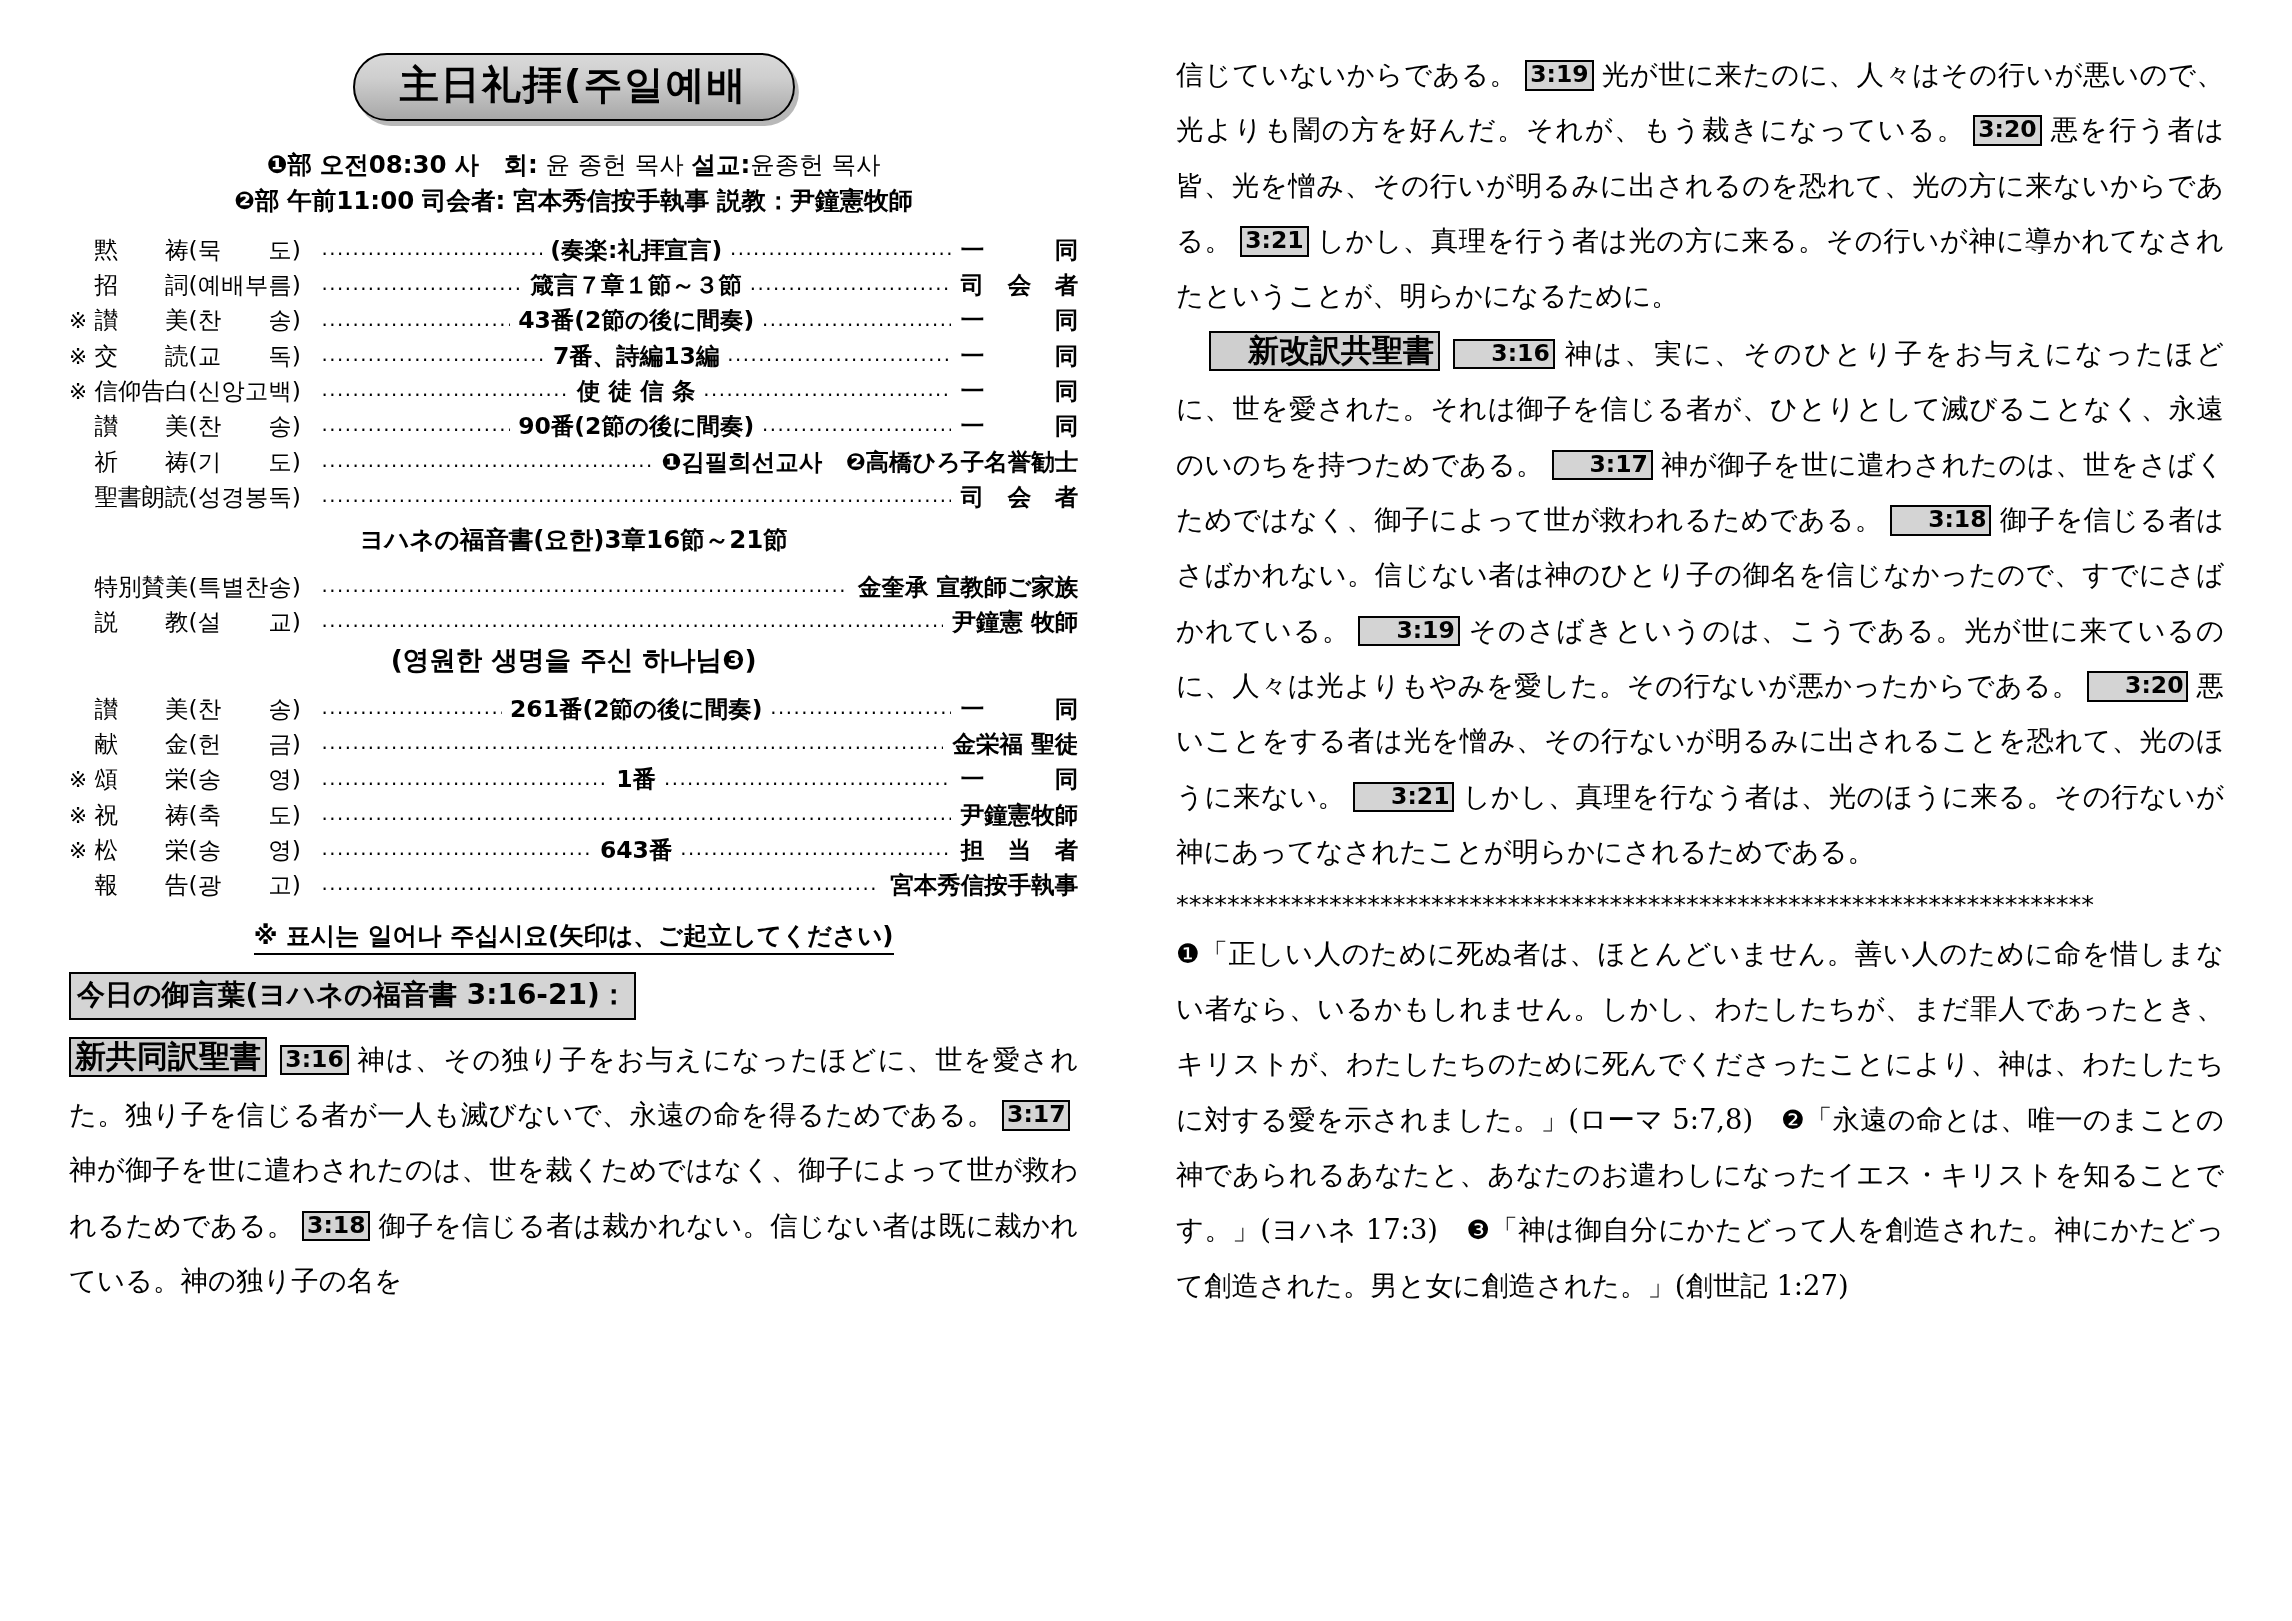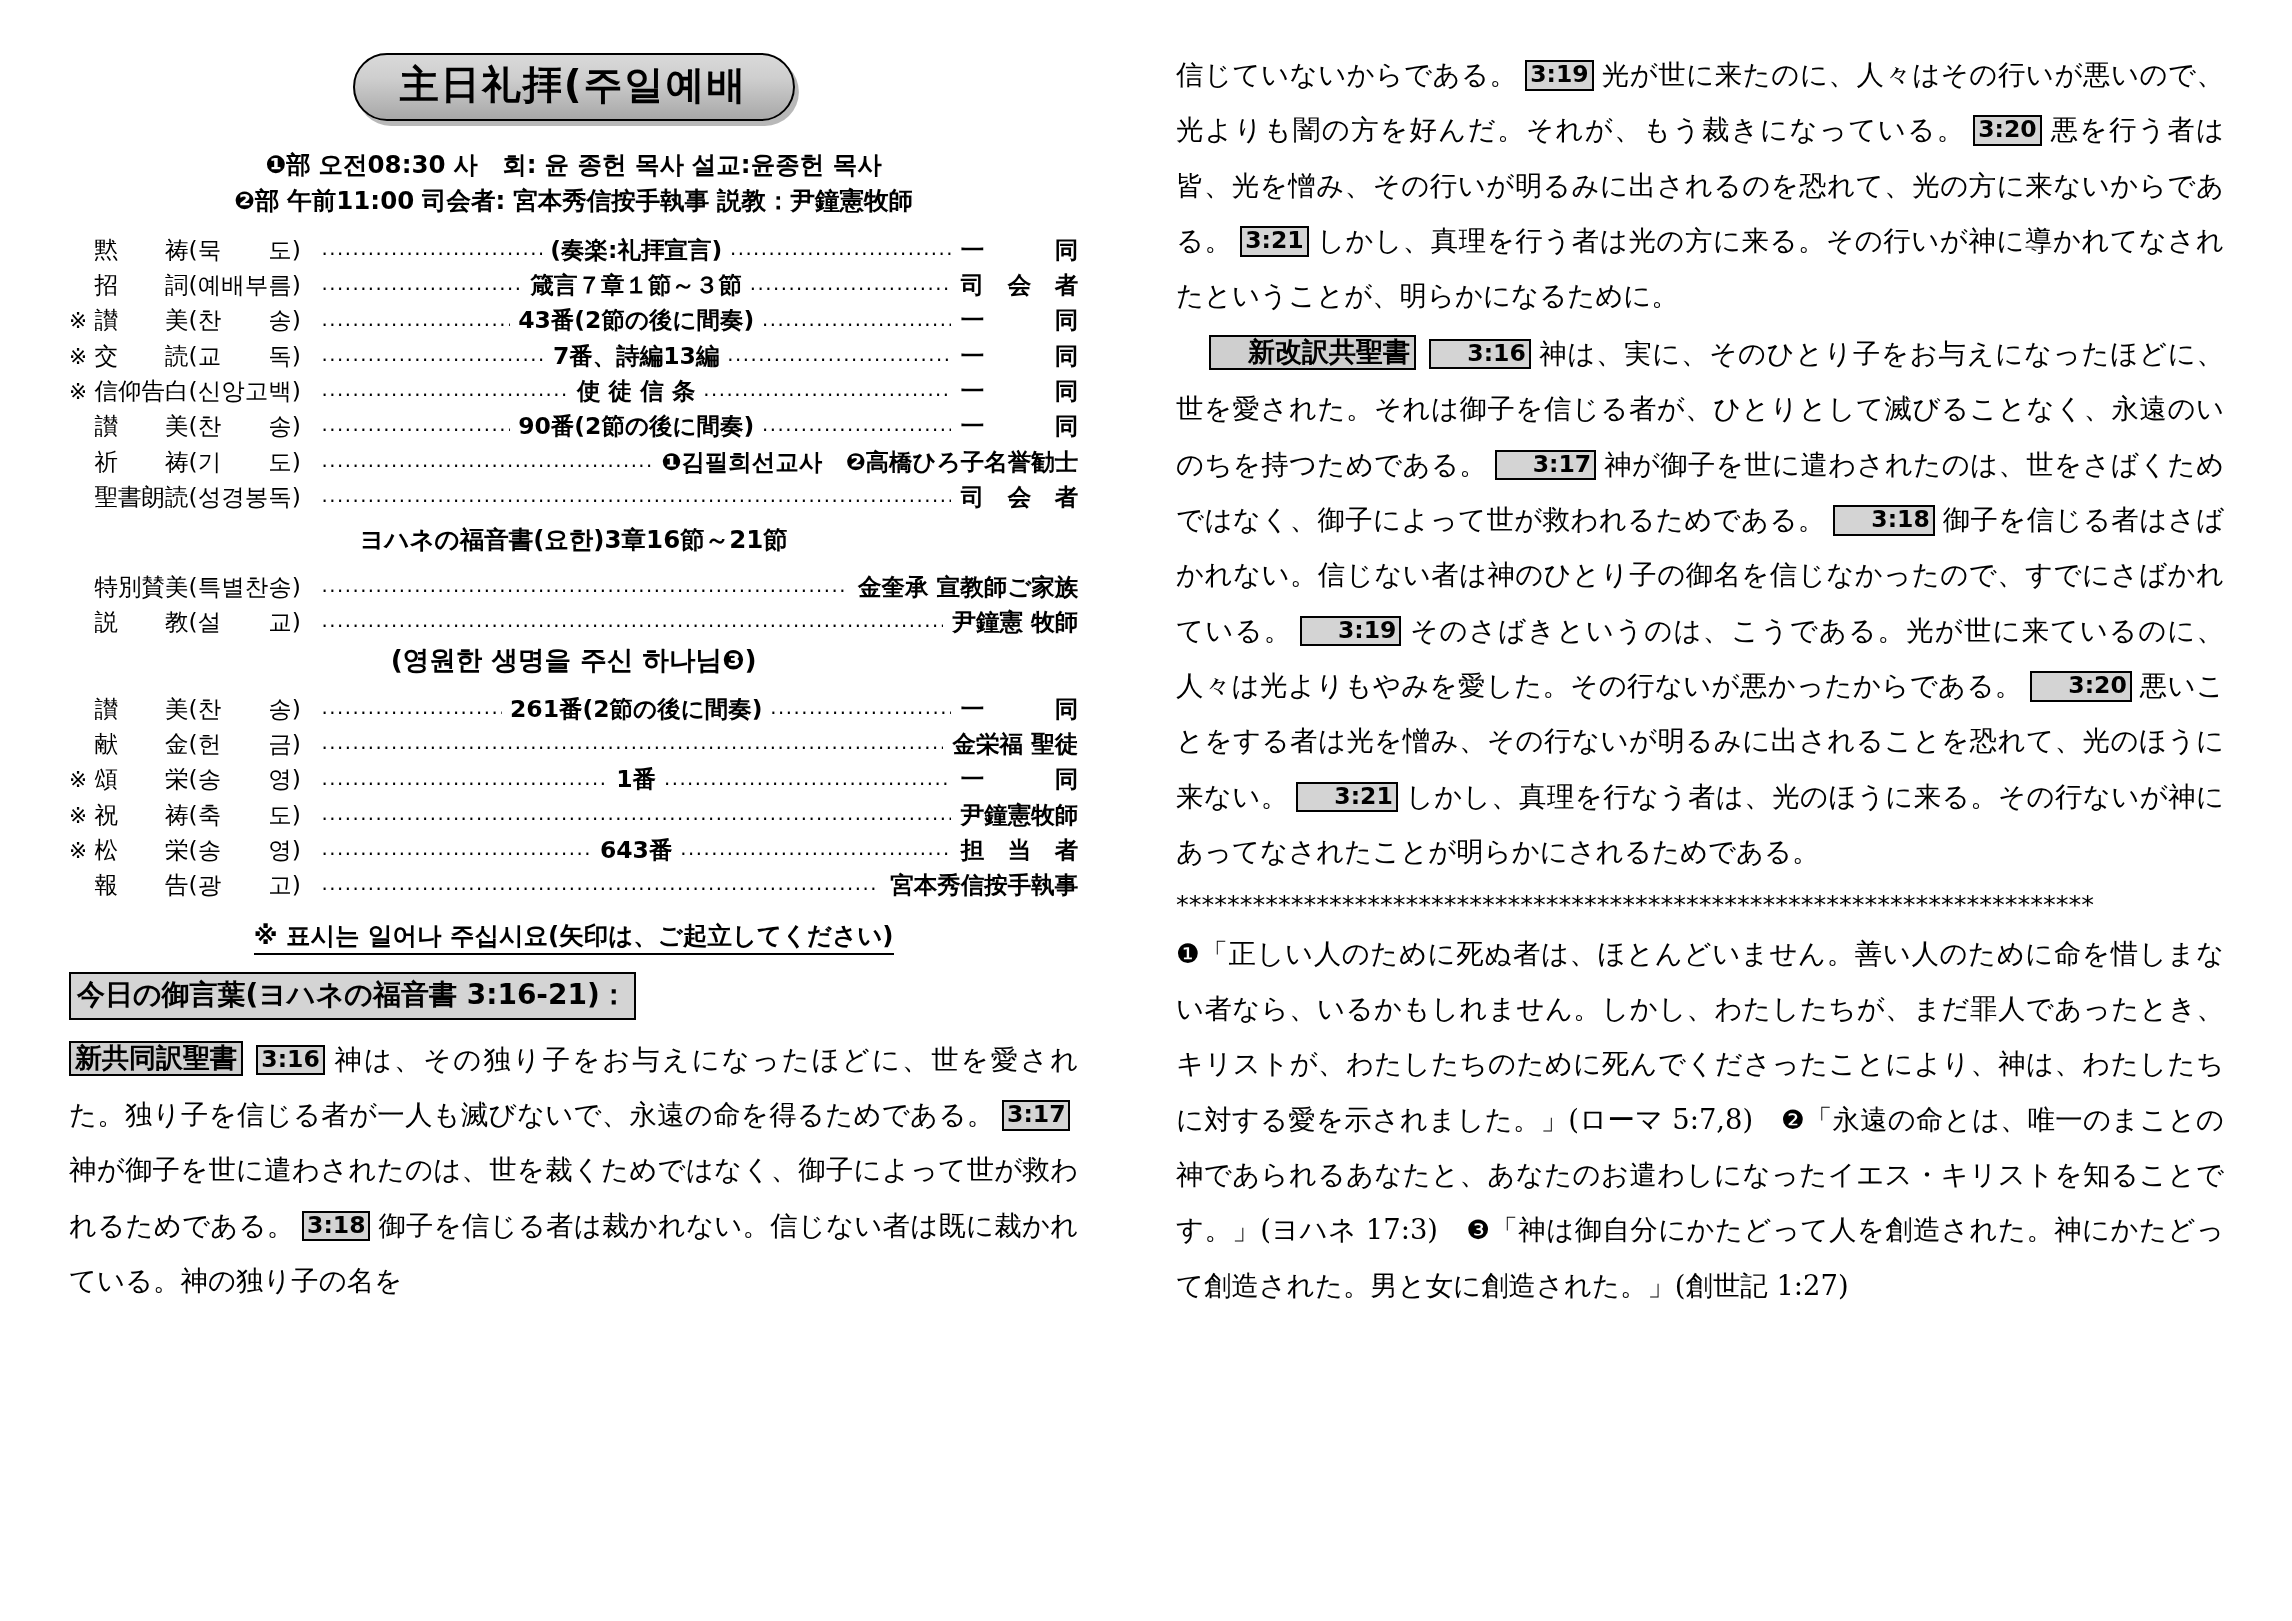--- a/index.html
+++ b/index.html
@@ -67,21 +67,21 @@
     font-family: "DejaVu Sans", "Liberation Sans", sans-serif;
     font-size: 24.5px;
     line-height: 1.48;
     margin-bottom: 13.7px;
   }
   .service-lines .sv-row { white-space: nowrap; }
   .circ {
     font-size: 24.5px;
   }
   .b { font-weight: bold; }
-  .reg { font-weight: bold; }
+  .reg { font-weight: normal; }
 
   
   .program {
     font-family: "DejaVu Sans", "Liberation Sans", sans-serif;
     font-size: 23.5px;
     margin-top: 7.8px;
   }
   .prow {
     display: flex;
     align-items: baseline;
@@ -187,21 +187,21 @@
     margin: 0 7.8px;
     vertical-align: 2px;
     letter-spacing: 0px;
   }
   .vername {
     display: inline-block;
     background: #cfcfcf;
     border: 2.9px solid #000;
     font-family: "DejaVu Sans", "Liberation Sans", sans-serif;
     font-weight: bold;
-    font-size: 27px;
+    font-size: 31px;
     line-height: 1.1;
     padding: 0 3.9px 2px 3.9px;
     margin: 0 5.9px 0 0;
     vertical-align: 2px;
   }
   .stars {
     font-family: "DejaVu Sans", "Liberation Sans", sans-serif;
     font-size: 25.5px;
     letter-spacing: 0px;
     overflow: hidden;

